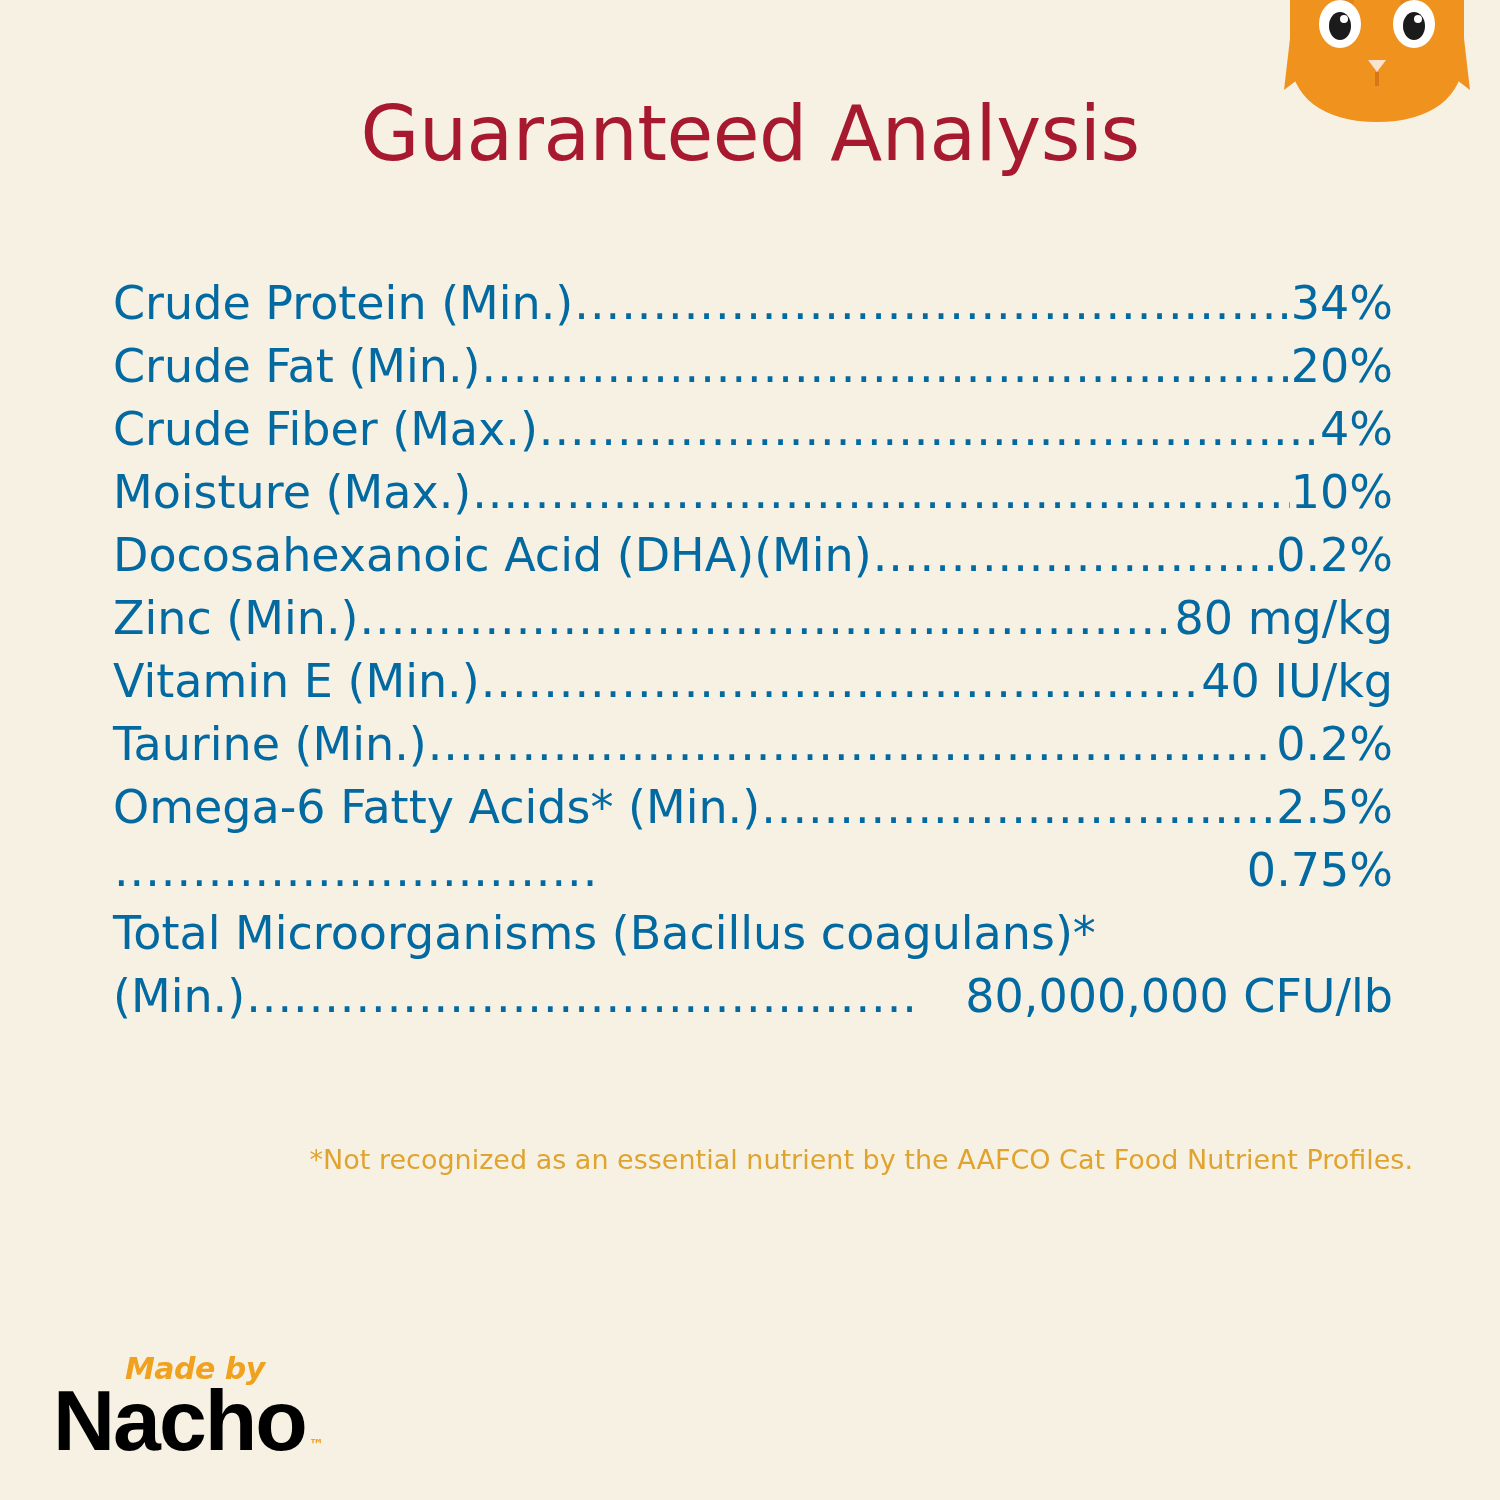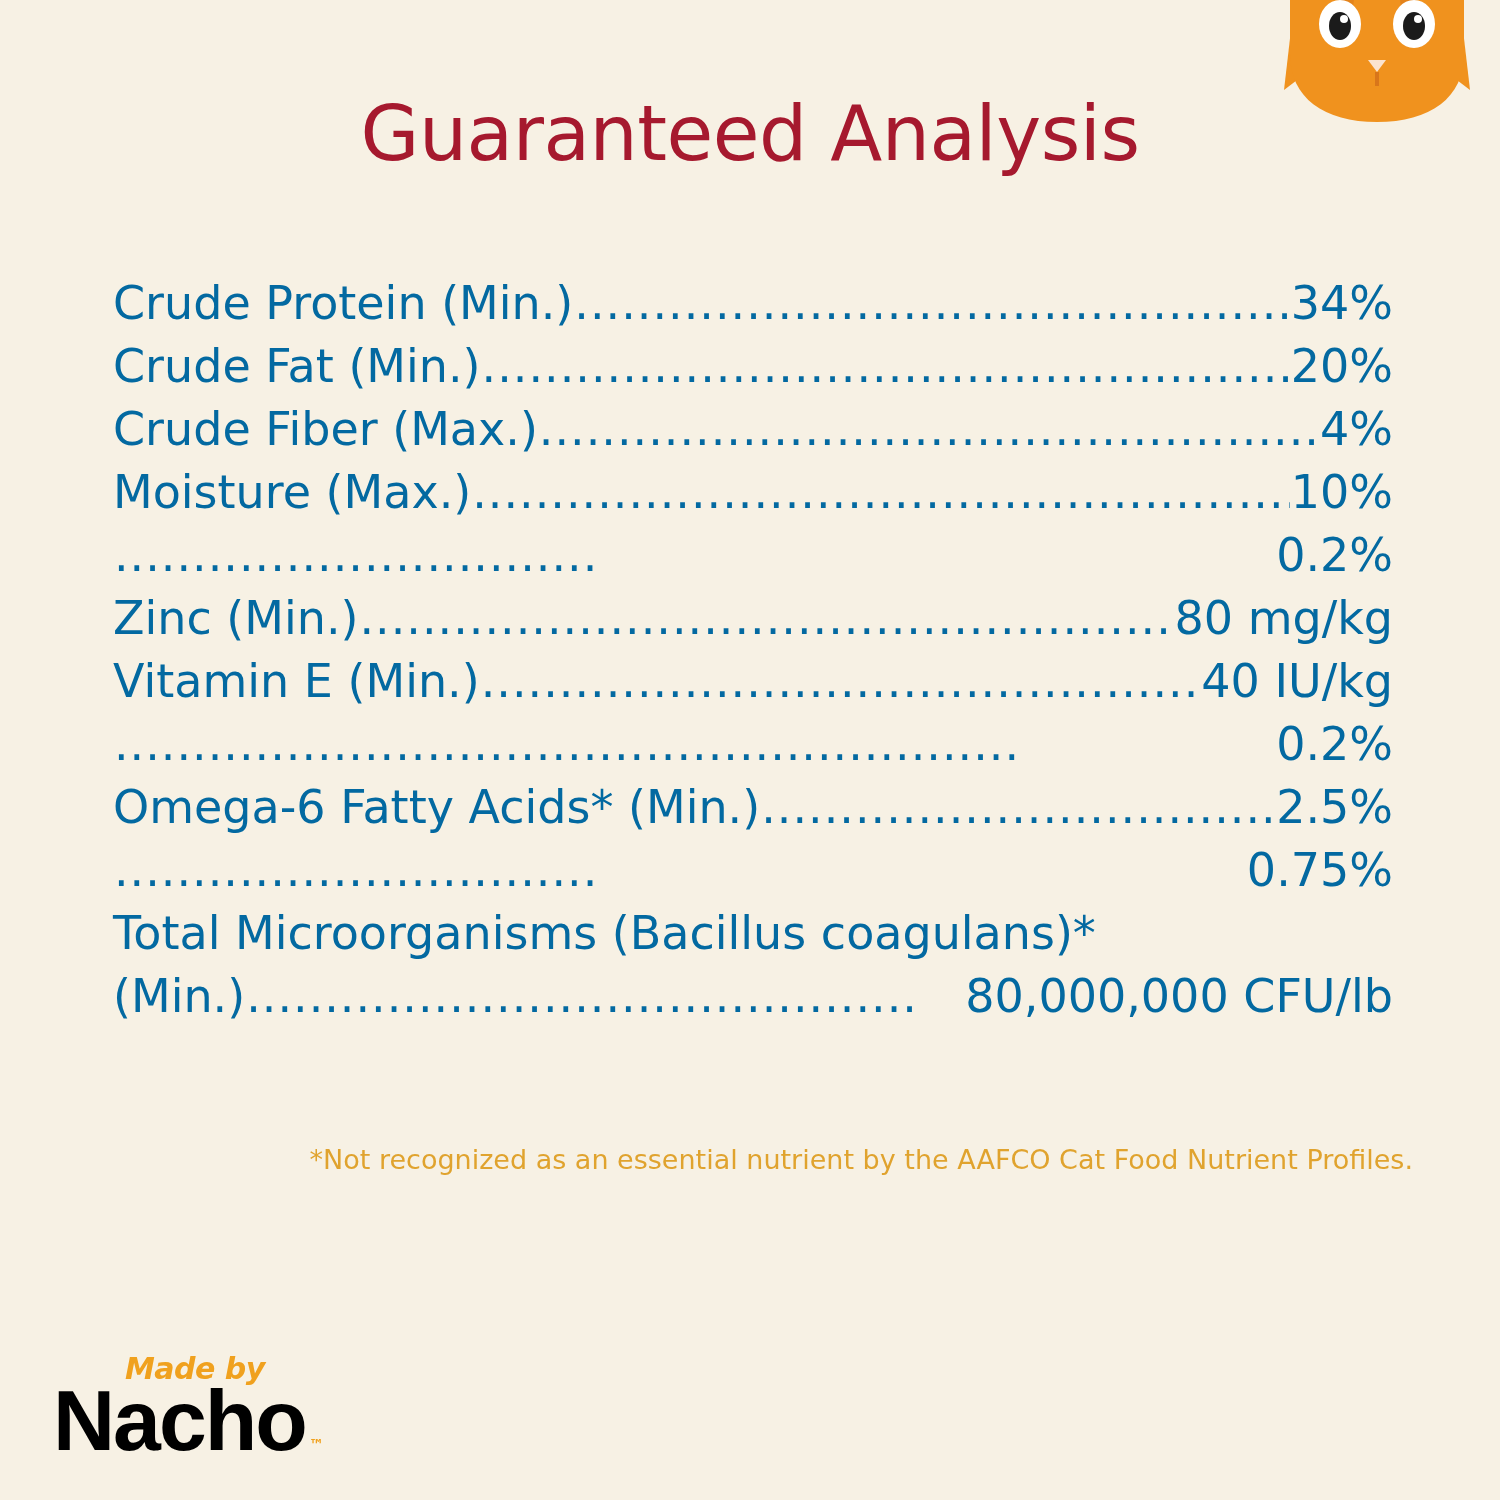--- a/index.html
+++ b/index.html
@@ -187,37 +187,39 @@
       <span class="value">4%</span>
     </div>
 
     <div class="row">
       <span class="label">Moisture (Max.)</span>
       <span class="dots">..........................................................................</span>
       <span class="value">10%</span>
     </div>
 
     <div class="row">
+      <span class="label">Docosahexanoic Acid (DHA)(Min)</span>
       <span class="dots">...............................</span>
       <span class="value">0.2%</span>
     </div>
 
     <div class="row">
       <span class="label">Zinc (Min.)</span>
       <span class="dots">..................................................................</span>
       <span class="value">80 mg/kg</span>
     </div>
 
     <div class="row">
       <span class="label">Vitamin E (Min.)</span>
       <span class="dots">....................................................</span>
       <span class="value">40 IU/kg</span>
     </div>
 
     <div class="row">
+      <span class="label">Taurine (Min.)</span>
       <span class="dots">..........................................................</span>
       <span class="value">0.2%</span>
     </div>
 
     <div class="row">
       <span class="label">Omega-6 Fatty Acids* (Min.)</span>
       <span class="dots">..................................</span>
       <span class="value">2.5%</span>
     </div>
 

